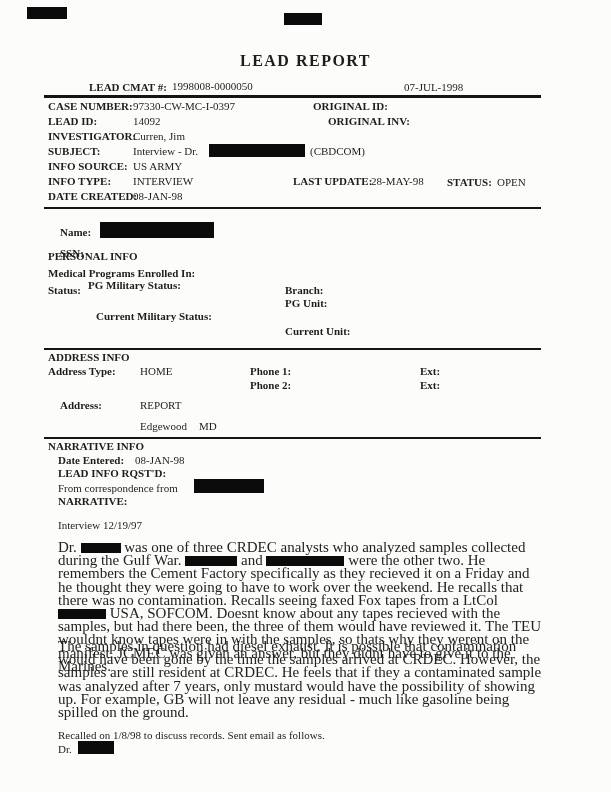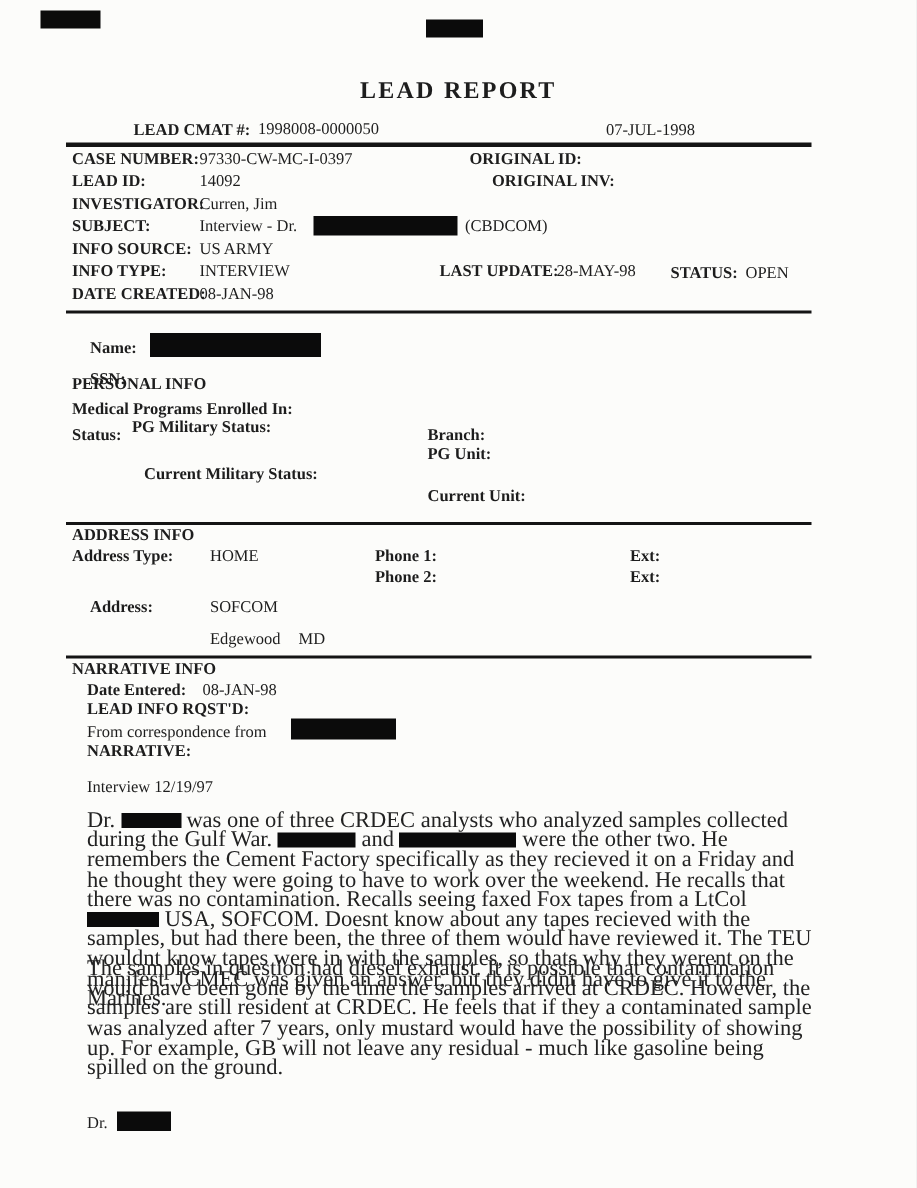--- a/index.html
+++ b/index.html
@@ -99,21 +99,21 @@
   <div class="rule thin" style="top:348px;"></div>
 
   <span class="abs b" style="left:48px; top:351px;">ADDRESS INFO</span>
   <span class="abs b" style="left:48px; top:365px;">Address Type:</span>
   <span class="abs" style="left:140px; top:365px;">HOME</span>
   <span class="abs b" style="left:250px; top:365px;">Phone 1:</span>
   <span class="abs b" style="left:420px; top:365px;">Ext:</span>
   <span class="abs b" style="left:250px; top:379px;">Phone 2:</span>
   <span class="abs b" style="left:420px; top:379px;">Ext:</span>
   <span class="abs b" style="left:60px; top:399px;">Address:</span>
-  <span class="abs" style="left:140px; top:399px;">SOFCOM</span>
+  <span class="abs" style="left:140px; top:399px;">REPORT</span>
   <span class="abs" style="left:140px; top:420px;">Edgewood</span>
   <span class="abs" style="left:199px; top:420px;">MD</span>
 
   <div class="rule thin" style="top:437px;"></div>
 
   <span class="abs b" style="left:48px; top:440px;">NARRATIVE INFO</span>
   <span class="abs b" style="left:58px; top:454px;">Date Entered:</span>
   <span class="abs" style="left:135px; top:454px;">08-JAN-98</span>
   <span class="abs b" style="left:58px; top:467px;">LEAD INFO RQST'D:</span>
   <span class="abs" style="left:58px; top:482px;">From correspondence from</span>
@@ -131,16 +131,17 @@
     <span class="redact-inline w78"></span>
     <span>were the other two.  He remembers the Cement Factory specifically as they recieved it on a Friday and he thought they were going to have to work over the weekend.  He recalls that there was no contamination.  Recalls seeing faxed Fox tapes from a LtCol</span>
     <span class="redact-inline w48"></span>
     <span>USA, SOFCOM.  Doesnt know about any tapes recieved with the samples, but had there been, the three of them would have reviewed it.  The TEU wouldnt know tapes were in with the samples, so thats why they werent on the manifest.  JCMEC was given an answer, but they didnt have to give it to the Marines.</span>
   </p>
 
   <p class="para" style="top:640px;">
     <span>The samples in question had diesel exhaust.  It is possible that contamination would have been gone by the time the samples arrived at CRDEC.  However, the samples are still resident at CRDEC.  He feels that if they a contaminated sample was analyzed after 7 years, only mustard would have the possibility of showing up.  For example, GB will not leave any residual - much like gasoline being spilled on the ground.</span>
   </p>
 
+  <span class="abs" style="left:58px; top:729px;">Recalled on 1/8/98 to discuss records.  Sent email as follows.</span>
   <span class="abs" style="left:58px; top:743px;">Dr.</span>
   <div class="redact" style="left:78px; top:741px; width:36px; height:13px;"></div>
 
 </div>
 
 </body></html>

